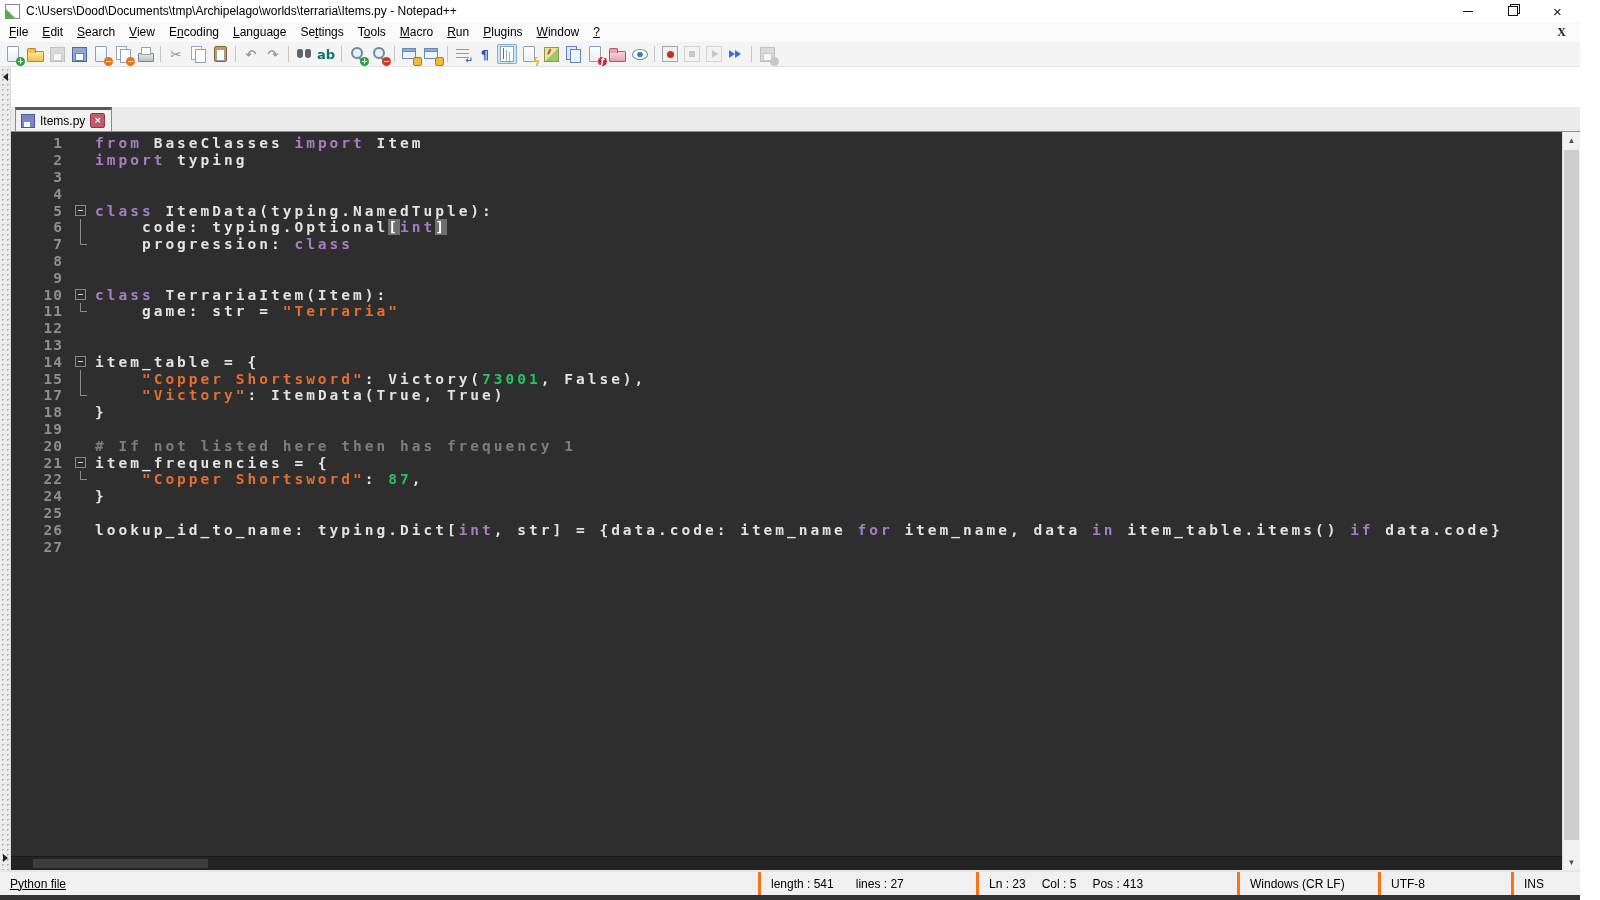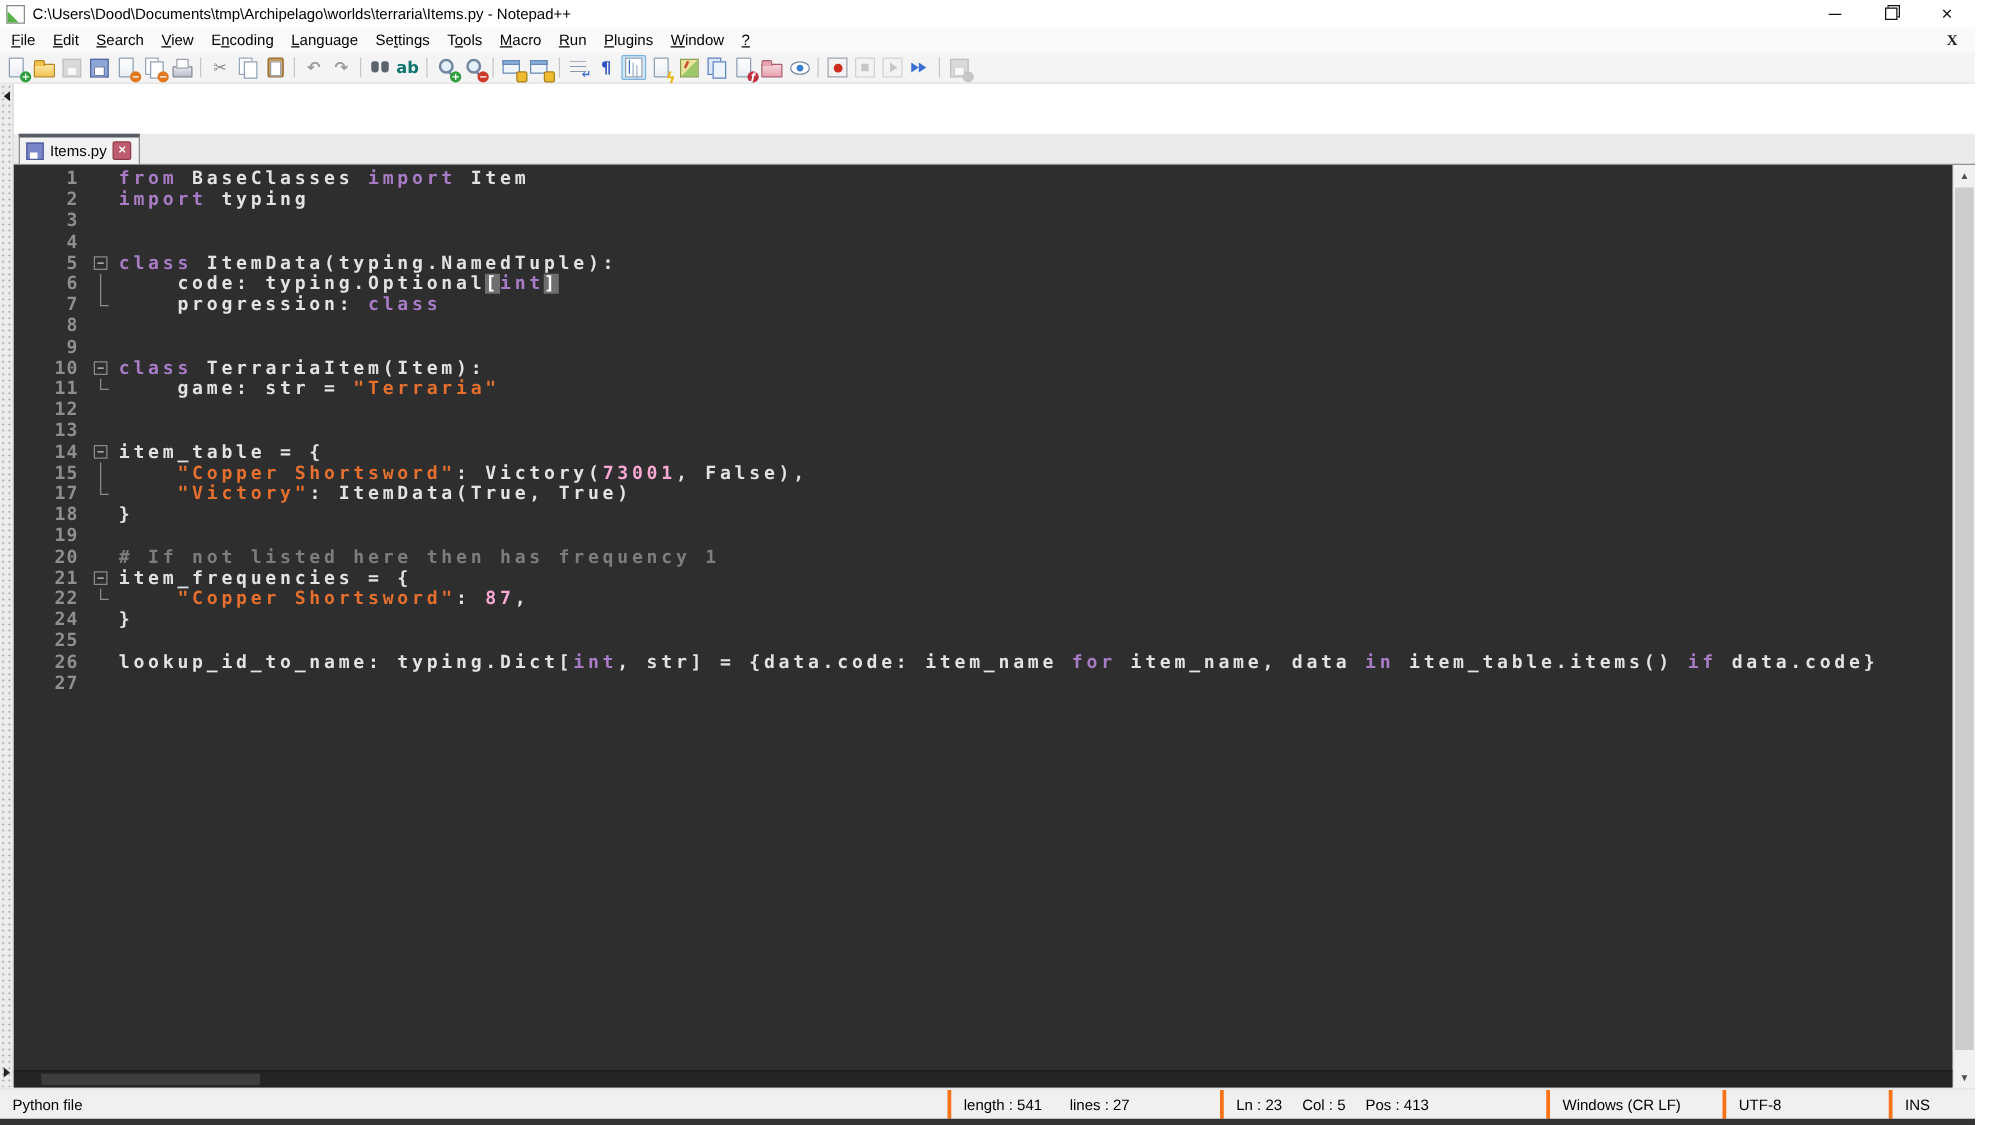--- a/index.html
+++ b/index.html
@@ -131,37 +131,37 @@
   .ln-fold{width:16px;height:16.8px;position:relative;flex:0 0 auto;}
   .fold-start::before{content:"";position:absolute;left:2px;top:3px;width:9px;height:9px;border:1px solid #8a8a8a;background:#2e2e2e;}
   .fold-start::after{content:"";position:absolute;left:5px;top:8px;width:5px;height:1px;background:#cccccc;}
   .fold-mid::before{content:"";position:absolute;left:7px;top:0;bottom:0;width:1px;background:#8a8a8a;}
   .fold-end::before{content:"";position:absolute;left:7px;top:0;height:9px;width:1px;background:#8a8a8a;}
   .fold-end::after{content:"";position:absolute;left:7px;top:8px;width:7px;height:1px;background:#8a8a8a;}
   .ln-code{padding-left:6px;}
   .tk-kw{color:#a87cc5;}
   .tk-id{color:#e2e2e2;}
   .tk-str{color:#e46f2e;}
-  .tk-num{color:#f9a8d4;}
+  .tk-num{color:#22c55e;}
   .tk-com{color:#7d7d7d;}
   .tk-brh{background:#6f6f6f;color:#ffffff;}
   .hscroll{position:absolute;left:0;right:0;bottom:0;height:13px;background:#242424;border-top:1px solid #1a1a1a;}
   .hscroll-thumb{position:absolute;left:22px;top:2px;width:175px;height:9px;background:#3d3d3d;}
 
   
   .vscroll{width:17px;background:#f1f1f1;border-left:1px solid #dcdcdc;display:flex;flex-direction:column;flex:0 0 auto;}
   .vs-btn{height:16px;display:flex;align-items:center;justify-content:center;font-size:8px;color:#505050;flex:0 0 auto;}
   .vs-track{flex:1 1 auto;position:relative;}
   .vs-thumb{position:absolute;left:1px;right:1px;top:2px;bottom:14px;background:#cdcdcd;}
 
   
   .statusbar{height:23px;background:#f0f0f0;border-top:2px solid #e6e6e6;display:flex;align-items:center;
     font-size:12px;color:#000;flex:0 0 auto;}
   .sb-cell{padding:0 10px;height:100%;display:flex;align-items:center;gap:22px;white-space:nowrap;}
-  .sb-type{flex:1 1 auto;}
+  .sb-type{flex:1 1 auto;text-decoration:underline;}
   .sb-sep{border-left:3px solid #f97316;}
   .sb-docstats{width:195px;}
   .sb-pos{width:238px;gap:16px;}
   .sb-eol{width:118px;}
   .sb-enc{width:110px;}
   .sb-ins{width:46px;}
   .bottom-strip{height:5px;background:#333333;flex:0 0 auto;}
 </style>
 </head>
 <body>

